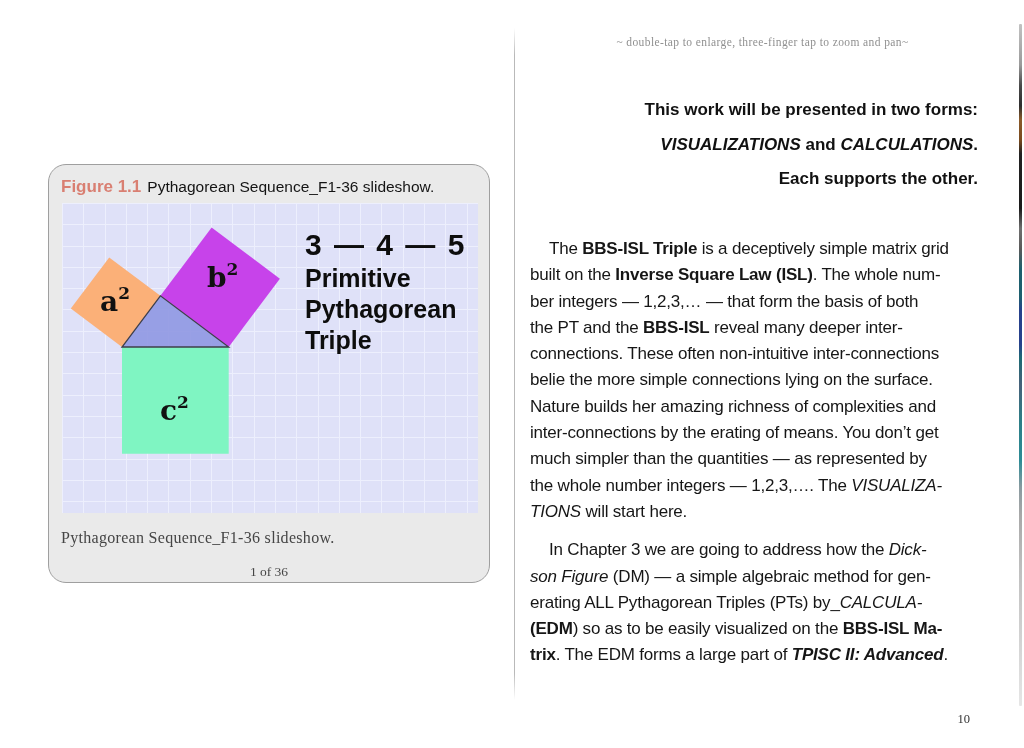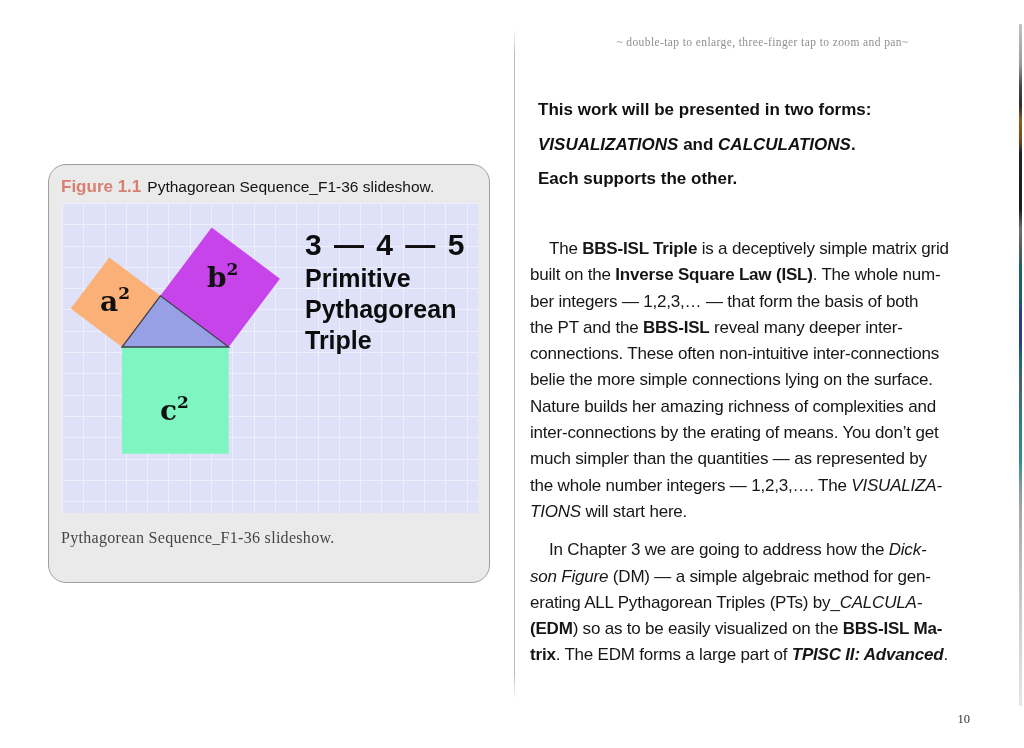--- a/index.html
+++ b/index.html
@@ -36,21 +36,21 @@
   .sq-label .sup{font-size:17px;}
   .diagram-title{position:absolute;left:243px;top:24px;color:#0d0d0d;}
   .triple-line{font-weight:bold;font-size:30px;letter-spacing:2px;line-height:36px;white-space:nowrap;}
   .subtitle-line{font-weight:bold;font-size:25px;line-height:31px;white-space:nowrap;}
   .figure-caption{position:absolute;left:12px;top:364px;font-family:"Liberation Serif",serif;
       font-size:16px;color:#454545;letter-spacing:.3px;white-space:nowrap;}
   .figure-counter{position:absolute;left:0;top:399px;width:100%;text-align:center;
       font-family:"Liberation Serif",serif;font-size:13.5px;color:#454545;}
 
   
-  .intro{position:absolute;left:538px;top:99px;width:420px;color:#111;}
+  .intro{position:absolute;left:558px;top:99px;width:420px;color:#111;text-align:right;}
   .intro .tline{font-size:17px;line-height:21px;margin-bottom:13.5px;white-space:nowrap;}
   .body-text{position:absolute;left:530px;top:236px;width:445px;color:#161616;}
   .body-text .para{margin:0 0 12px 0;}
   .body-text .tline{font-size:17px;line-height:26.3px;letter-spacing:-.2px;white-space:nowrap;}
   .tline.ind{padding-left:19px;}
   .b{font-weight:bold;}
   .i{font-style:italic;}
 </style>
 </head>
 <body>
@@ -81,20 +81,21 @@
 
         <div class="diagram-title">
           <div class="triple-line">3 — 4 — 5</div>
           <div class="subtitle-line">Primitive</div>
           <div class="subtitle-line">Pythagorean</div>
           <div class="subtitle-line">Triple</div>
         </div>
       </div>
 
       <div class="figure-caption">Pythagorean Sequence_F1-36 slideshow.</div>
+      <div class="figure-counter">1 of 36</div>
     </div>
   </div>
 
   <div class="divider"></div>
 
   <div>
     <div class="hint">~ double-tap to enlarge, three-finger tap to zoom and pan~</div>
     <div class="intro" id="intro">
         <div class="tline"><span class="b">This work will be presented in two forms:</span></div>
         <div class="tline"><span class="b i">VISUALIZATIONS</span><span class="b"> and </span><span class="b i">CALCULATIONS</span><span class="b">.</span></div>

